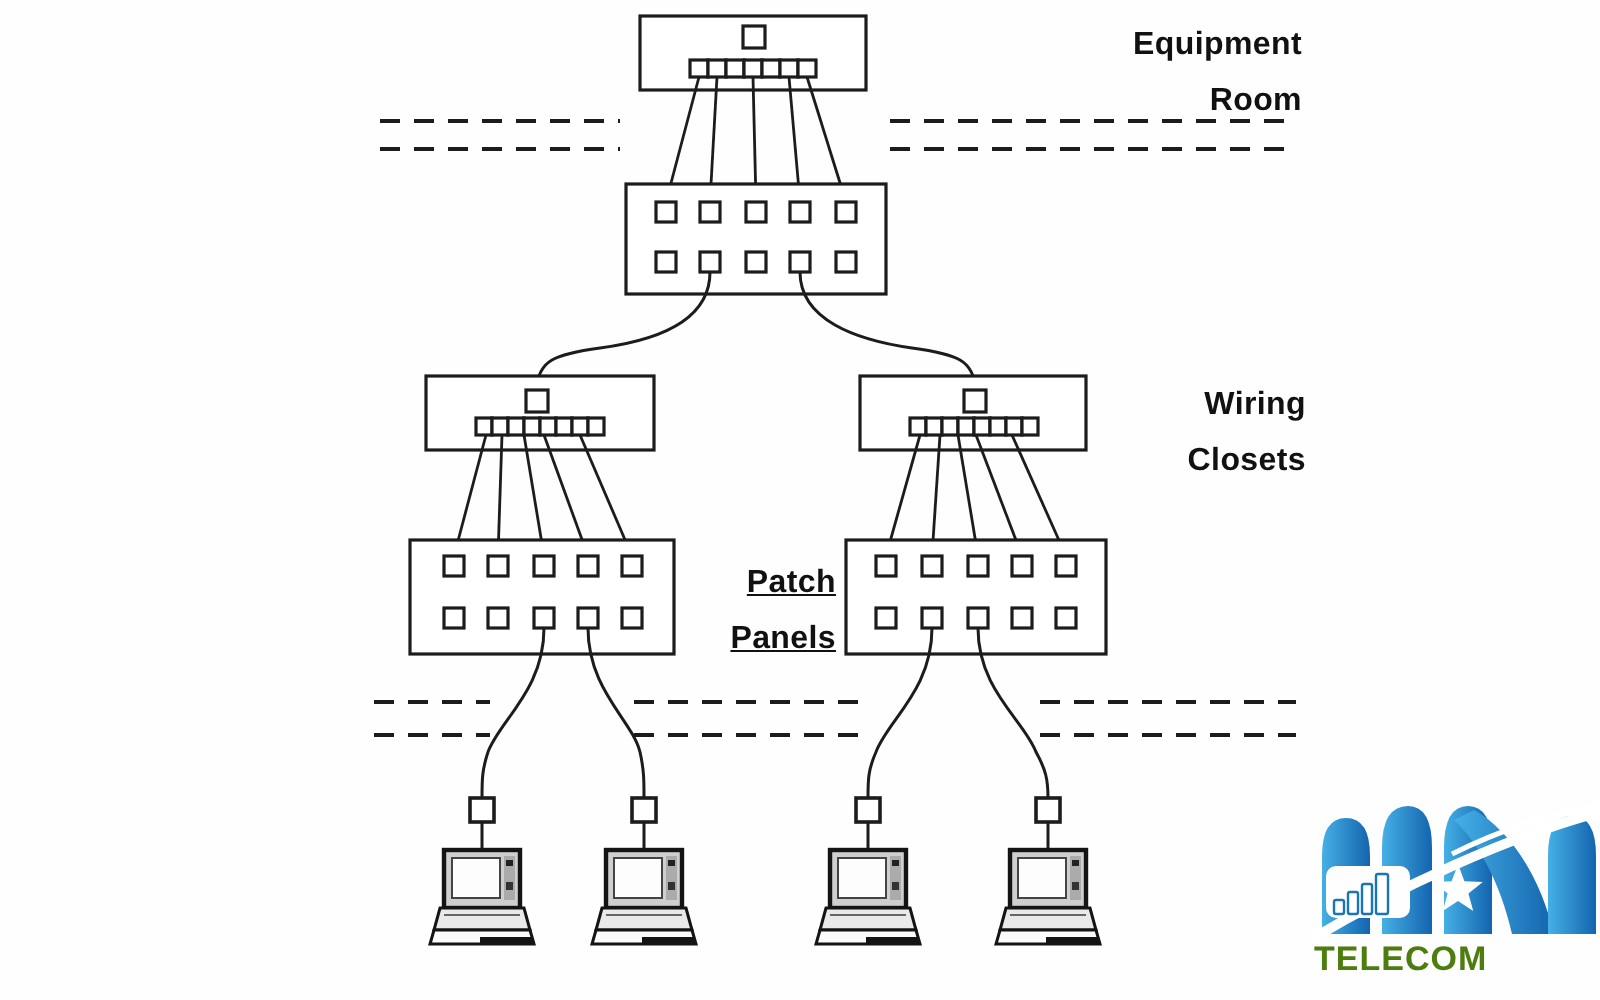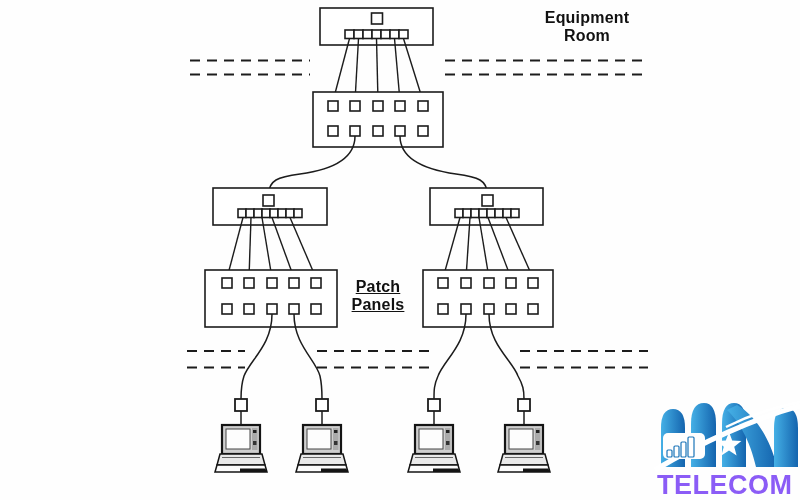--- a/index.html
+++ b/index.html
@@ -2,32 +2,32 @@
 <html><head>
 <meta charset="utf-8">
 <style>
   html,body{margin:0;padding:0;background:#fff;}
   #stage{
     position:relative;width:800px;height:500px;overflow:hidden;
     background:#fefefe;font-family:"Liberation Sans",sans-serif;
   }
   #diagram-svg{position:absolute;left:0;top:0;}
   .tier-label{
-    position:absolute;text-align:center;font-weight:bold;color:#111;
-    font-size:16px;line-height:18px;letter-spacing:0.2px;
+    position:absolute;text-align:right;font-weight:bold;color:#111;
+    font-size:16px;line-height:28px;letter-spacing:0.2px;
   }
   .lbl-equipment{left:523px;top:9px;width:128px;}
   .lbl-hubs{left:338px;top:197px;width:80px;}
   .lbl-wiring{left:553px;top:189px;width:100px;}
   .lbl-patch{left:338px;top:278px;width:80px;text-decoration:underline;}
   .lbl-end{left:336px;top:376px;width:86px;}
   .lbl-work{left:543px;top:389px;width:118px;white-space:nowrap;}
   .logo-wordmark{
     position:absolute;left:657px;top:470px;width:143px;height:28px;overflow:hidden;
-    font-size:27px;font-weight:bold;letter-spacing:0.5px;color:#8b5cf6;white-space:nowrap;
+    font-size:17px;font-weight:bold;letter-spacing:0.5px;color:#4d7c0f;white-space:nowrap;
   }
 </style>
 </head>
 <body>
 
 <div id="stage">
 
   <svg id="diagram-svg" width="800" height="500" viewBox="0 0 800 500">
     <defs>
       <linearGradient id="logoGrad" x1="0" y1="0" x2="1" y2="0">
@@ -207,16 +207,17 @@
         <rect x="674" y="446" width="5" height="11" rx="1" fill="#fff" stroke="#1a74b8" stroke-width="1.2"></rect>
         <rect x="681" y="442" width="5" height="15" rx="1" fill="#fff" stroke="#1a74b8" stroke-width="1.2"></rect>
         <rect x="688" y="437" width="6" height="20" rx="1" fill="#fff" stroke="#1a74b8" stroke-width="1.2"></rect>
       </g>
 
       <path fill="#fff" d="M729,432 L732.2,440.6 L741.4,441 L734.2,446.7 L736.6,455.5 L729,450.5 L721.4,455.5 L723.8,446.7 L716.6,441 L725.8,440.6 Z"></path>
     </g>
   </svg>
 
   <div class="tier-label lbl-equipment">Equipment Room</div>
+  <div class="tier-label lbl-wiring">Wiring Closets</div>
   <div class="tier-label lbl-patch">Patch Panels</div>
 
   <div class="logo-wordmark">TELECOM</div>
 </div>
 
 </body></html>

